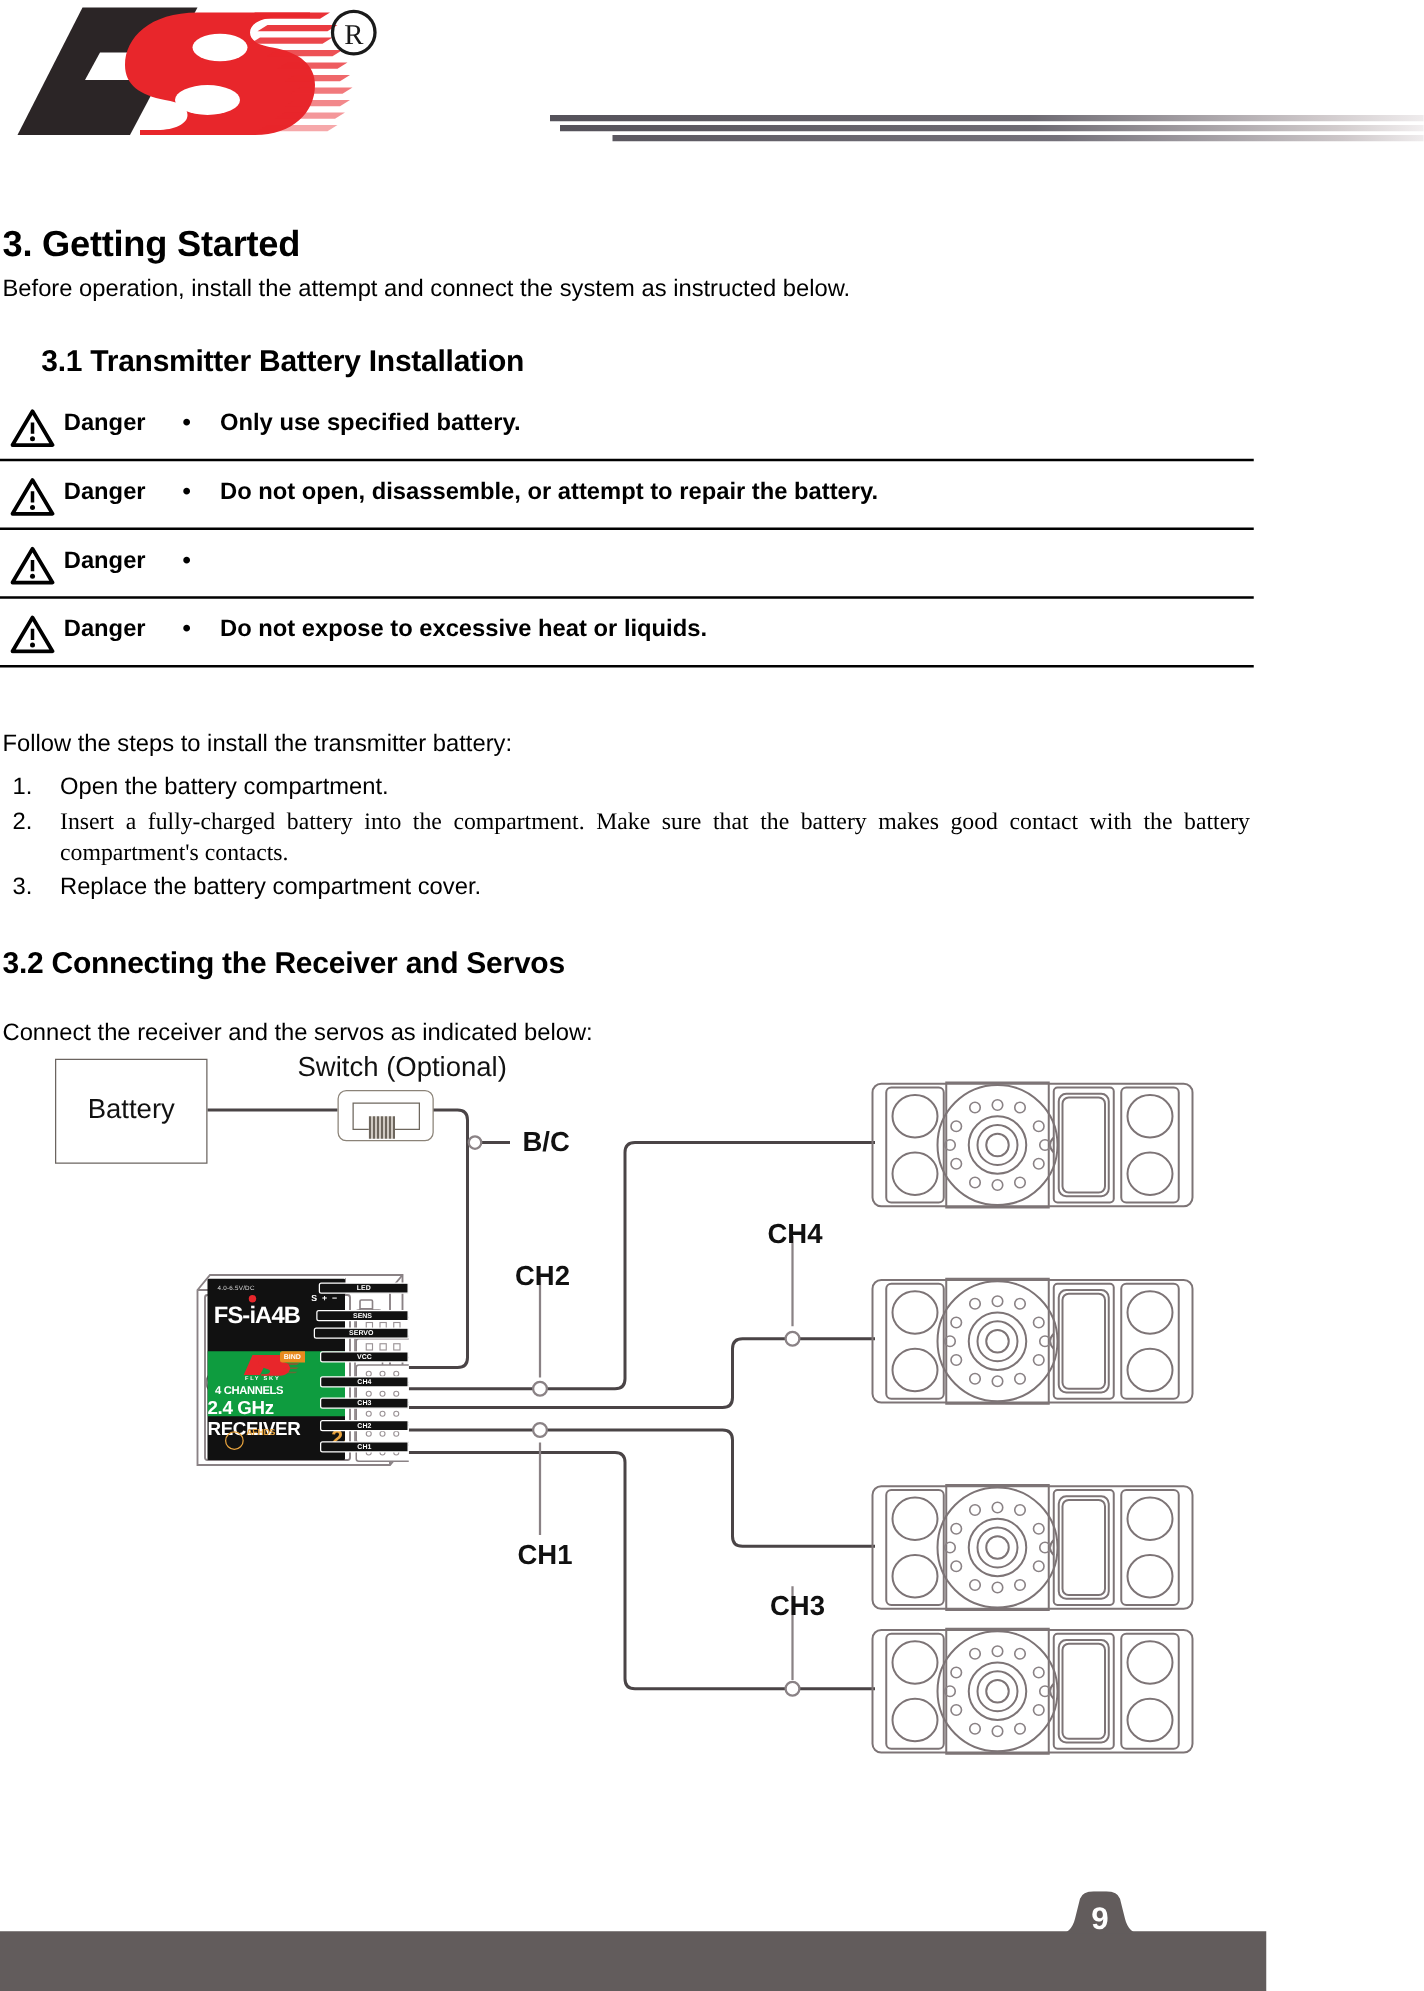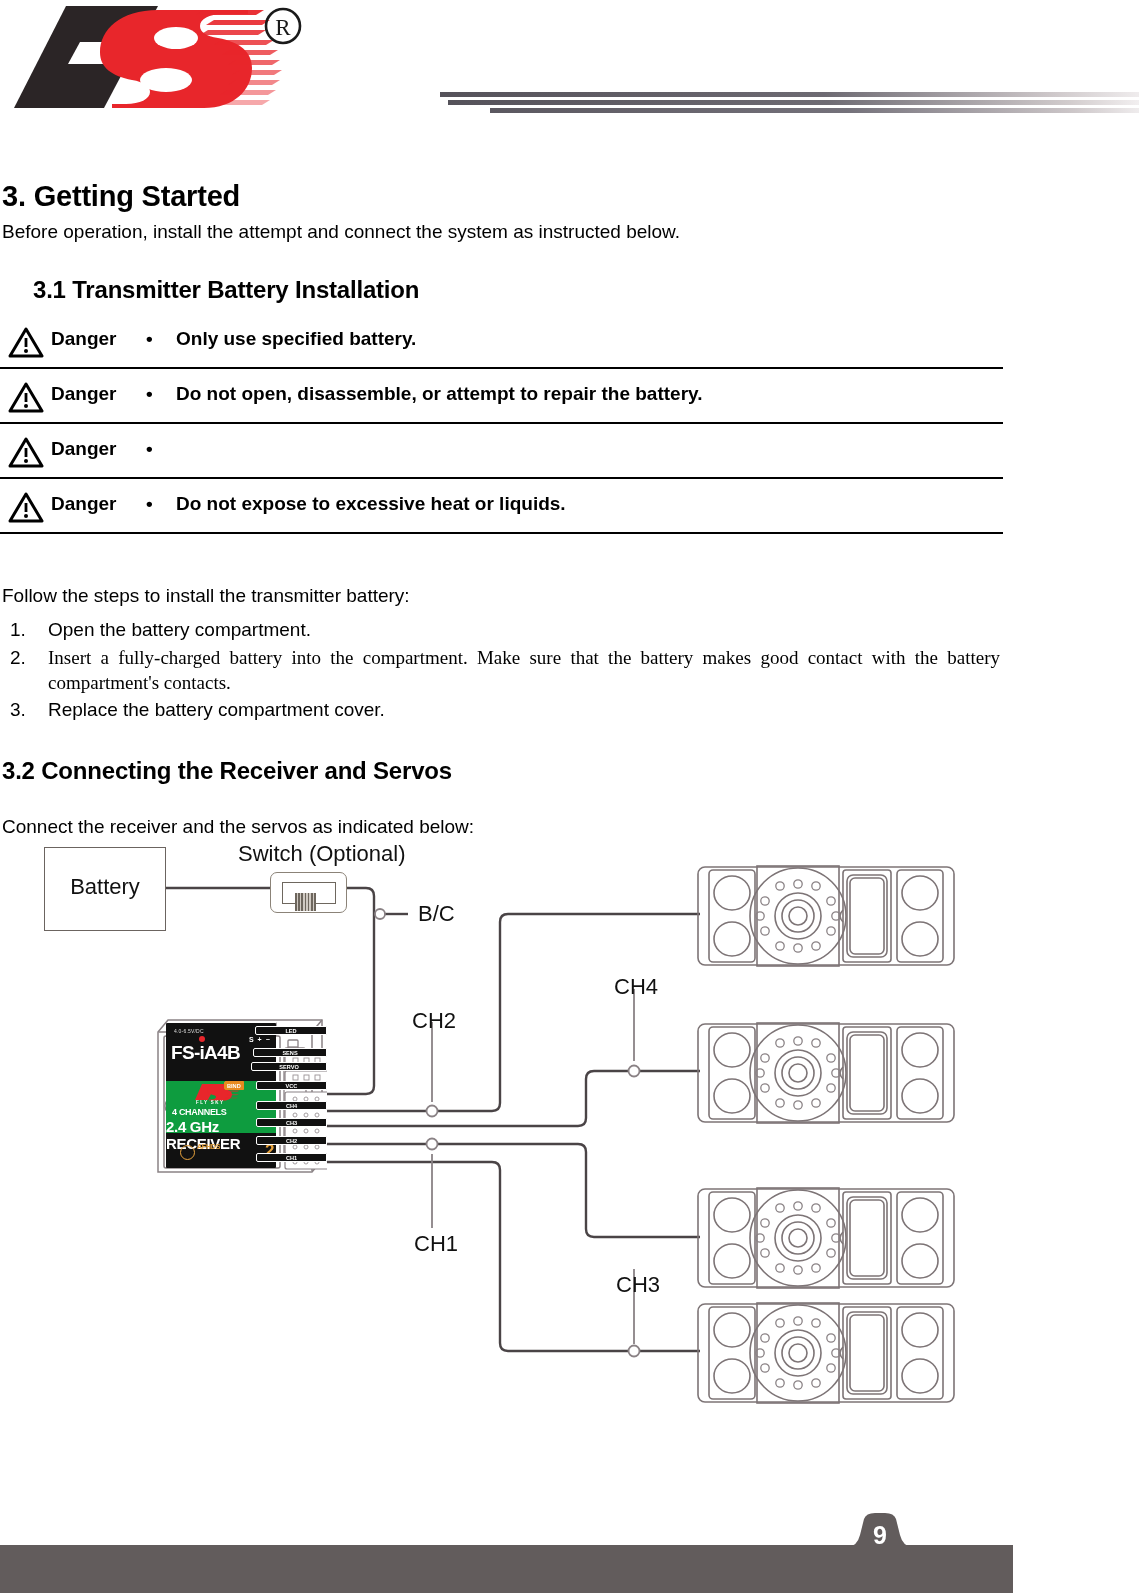--- a/index.html
+++ b/index.html
@@ -31,21 +31,21 @@
   .danger-row .bullet{position:absolute;left:146px;top:8px;font-size:19px;font-weight:bold;}
   .danger-row .dtext{position:absolute;left:176px;top:8px;font-size:19px;font-weight:bold;white-space:nowrap;}
   .danger-row .hr{position:absolute;left:0;bottom:0;width:1003px;height:2px;background:#000;}
 
   
   .li{position:absolute;font-size:19px;line-height:25px;}
   .li .num{position:absolute;left:0;top:0;width:30px;}
   .li .txt{position:absolute;left:38px;top:0;text-align:justify;}
 
   
-  #diagram{position:absolute;left:0;top:826px;width:1010px;height:620px;}
+  #diagram{position:absolute;left:0;top:826px;width:1010px;height:620px;font-weight:bold;}
   #diagram svg{position:absolute;left:0;top:0;}
   .dlbl{position:absolute;font-size:22px;color:#111;white-space:nowrap;}
 
   
   #receiver{position:absolute;left:152px;top:1010px;width:175px;height:165px;}
   .rx-face{position:absolute;left:14px;top:13px;width:110px;height:145px;background:#111;
            border-radius:1px;overflow:hidden;}
   .rx-green{position:absolute;left:0;top:58px;width:110px;height:52px;background:#0e9c3f;}
   .rx-volt{position:absolute;left:8px;top:5px;font-size:5px;color:#ddd;letter-spacing:0.2px;}
   .rx-led{position:absolute;left:33px;top:13px;width:6px;height:6px;border-radius:50%;background:#e8262b;}

